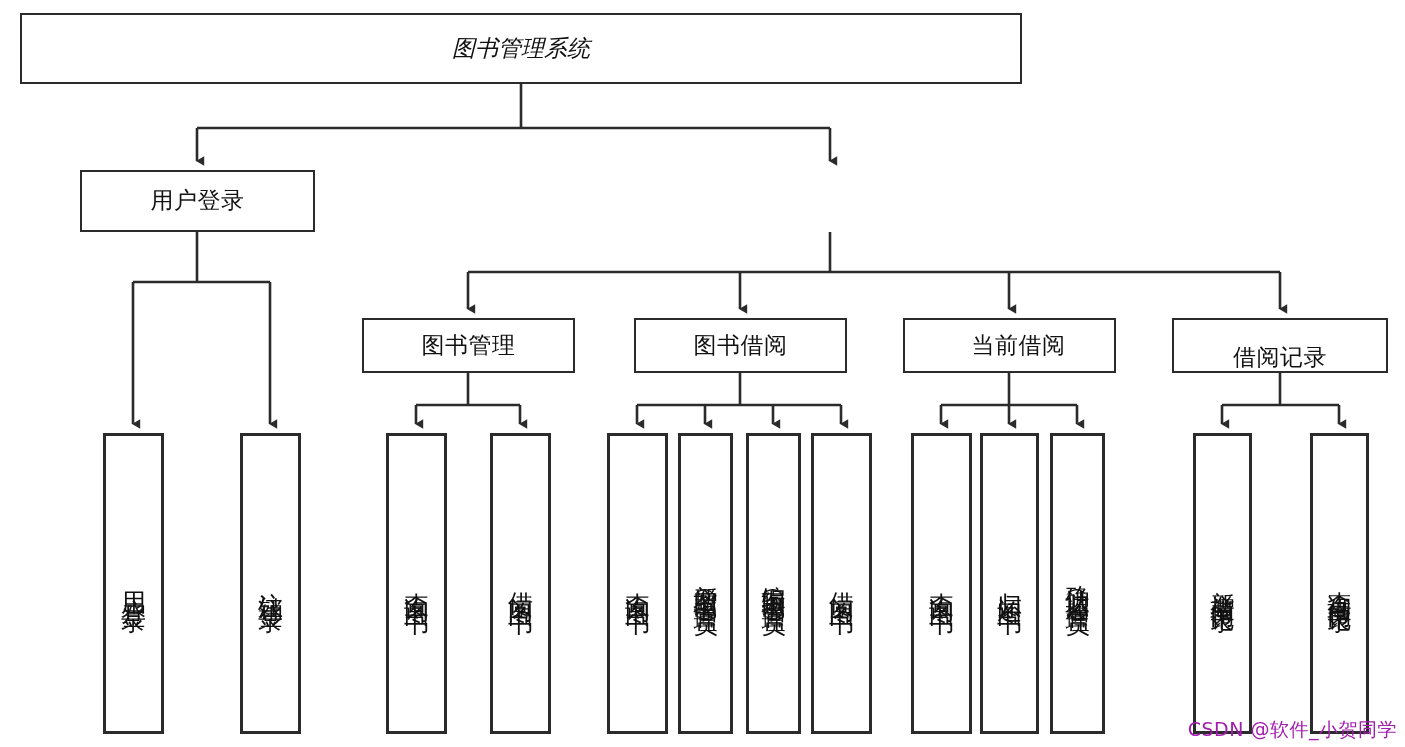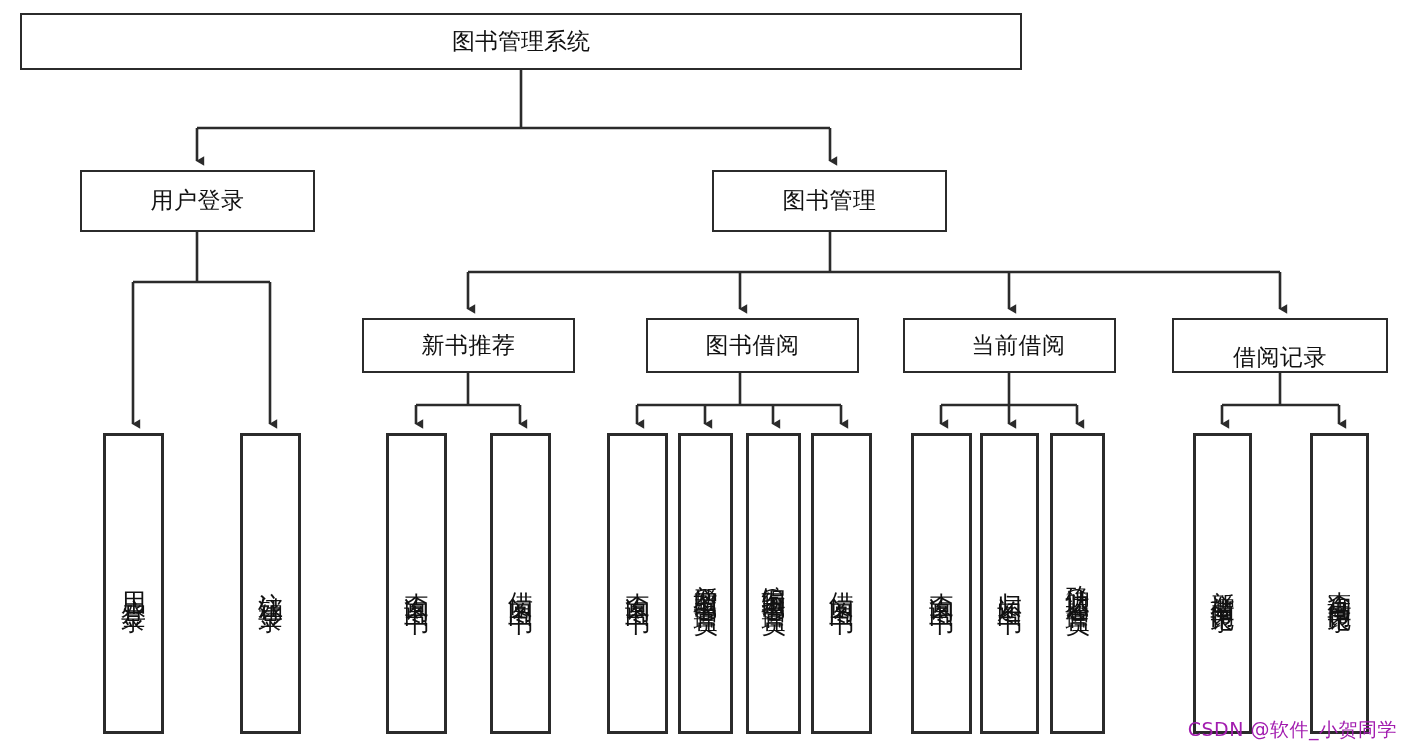--- a/index.html
+++ b/index.html
@@ -107,35 +107,32 @@
       <path d="M1009,405 L1009,424" marker-end="url(#arw)"></path>
       <path d="M1077,405 L1077,424" marker-end="url(#arw)"></path>
 
       <path d="M1280,373 L1280,405"></path>
       <path d="M1222,405 L1339,405"></path>
       <path d="M1222,405 L1222,424" marker-end="url(#arw)"></path>
       <path d="M1339,405 L1339,424" marker-end="url(#arw)"></path>
     </g>
   </svg>
 
-  <div class="box root" style="left:20px; top:13px; width:1002px; height:57px;">
+  <div class="box root" style="left:20px; top:13px; width:1002px; height:71px;font-style:italic;">
     <span class="lbl">图书管理系统</span>
   </div>
 
   <div class="box h-box" style="left:80px; top:170px; width:235px; height:62px;">
     <span class="lbl">用户登录</span>
   </div>
-  <div class="box h-box" style="left:712px; top:170px; width:235px; height:62px;">
+
+  <div class="box h-box" style="left:362px; top:318px; width:213px; height:55px;">
     <span class="lbl">图书管理</span>
   </div>
-
-  <div class="box h-box" style="left:362px; top:318px; width:213px; height:55px;">
-    <span class="lbl">新书推荐</span>
-  </div>
-  <div class="box h-box" style="left:634px; top:318px; width:213px; height:55px;margin-left:12px;">
+  <div class="box h-box" style="left:634px; top:318px; width:213px; height:55px;">
     <span class="lbl">图书借阅</span>
   </div>
   <div class="box h-box" style="left:903px; top:318px; width:213px; height:55px;padding-left:18px;">
     <span class="lbl">当前借阅</span>
   </div>
   <div class="box h-box" style="left:1172px; top:318px; width:216px; height:55px;align-items:flex-end;">
     <span class="lbl">借阅记录</span>
   </div>
 
   <div class="box v-box" style="left:103px; top:433px; width:61px; height:301px;">

